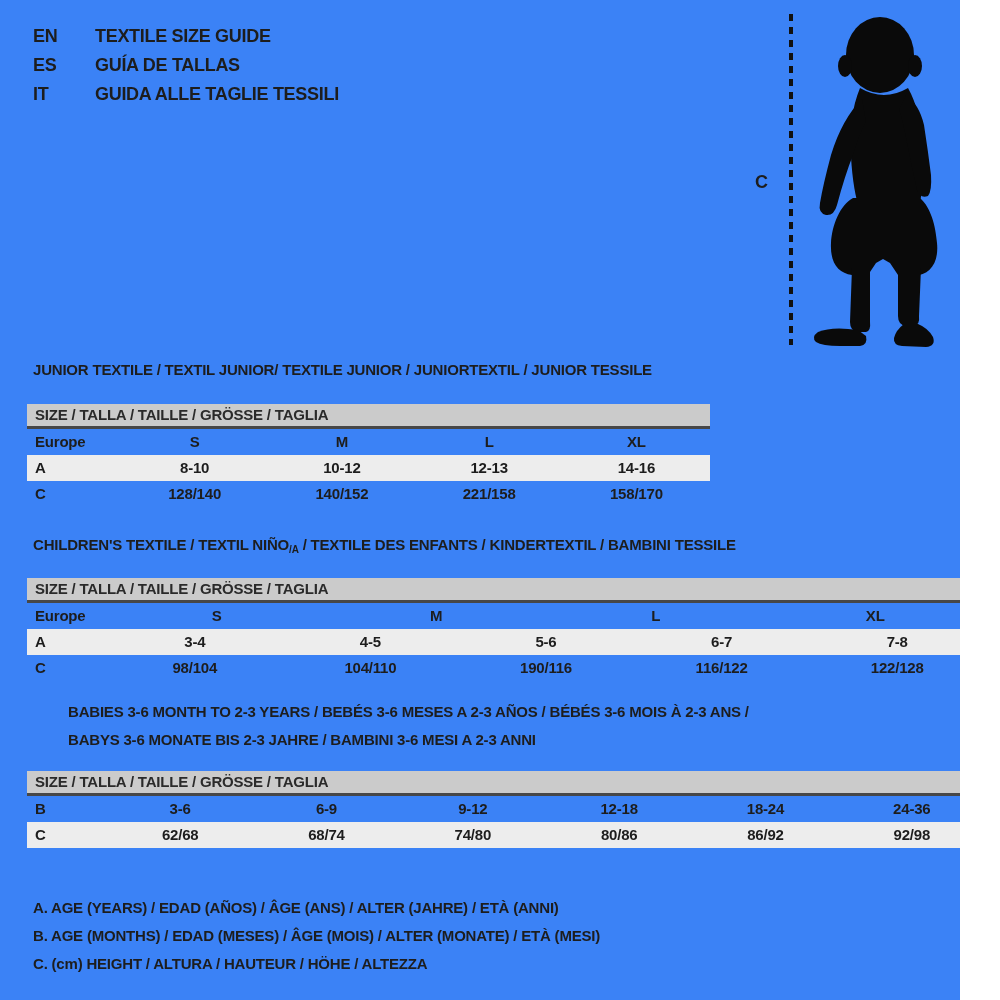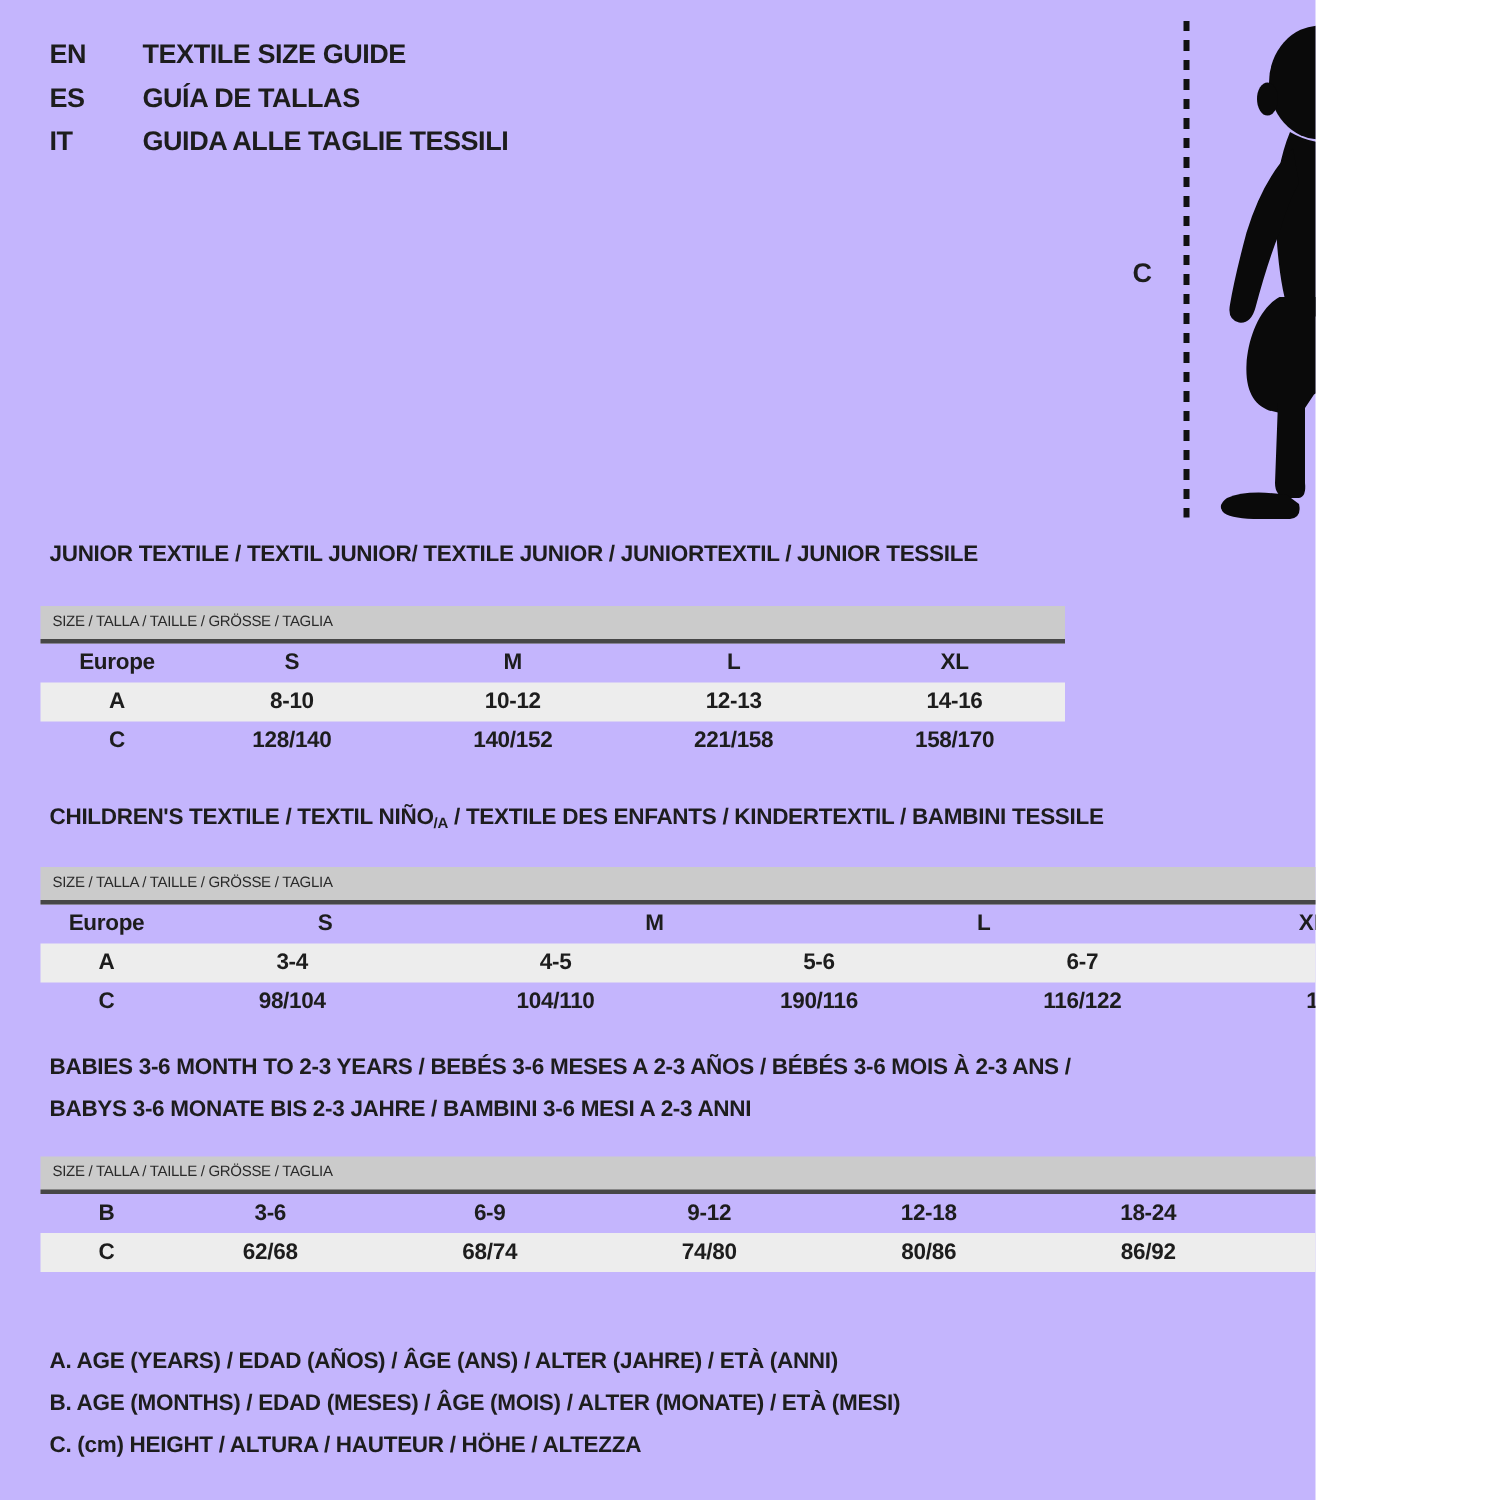--- a/index.html
+++ b/index.html
@@ -1,48 +1,48 @@
 <!DOCTYPE html>
 <html><head>
 <meta charset="utf-8">
 <style>
   html,body{margin:0;padding:0;}
   .sheet{
     position:relative;
-    width:877px;height:1000px;
-    background:#c4b5fd;
+    width:960px;height:1000px;
+    background:#3b82f6;
     font-family:"Liberation Sans", sans-serif;
     color:#1d1d1d;
     overflow:hidden;
   }
   
   .lang-list{position:absolute;left:33px;top:22px;}
   .lang-row{display:flex;height:29px;line-height:29px;}
   .lang-code{flex:0 0 62px;font-weight:700;font-size:18px;letter-spacing:-0.3px;}
   .lang-label{font-weight:700;font-size:18px;letter-spacing:-0.3px;white-space:nowrap;}
   
   .dotted-line{
     position:absolute;left:789px;top:14px;width:4px;height:331px;
     background:repeating-linear-gradient(to bottom,#111 0 7px,transparent 7px 13px);
   }
   .figure-height-label{position:absolute;left:755px;top:172px;font-weight:700;font-size:18px;}
   .silhouette{position:absolute;left:800px;top:5px;width:160px;height:345px;}
   
   .tbl-title{position:absolute;left:33px;font-weight:700;font-size:15px;letter-spacing:-0.2px;white-space:nowrap;}
   .tbl-title .sub{font-size:10px;vertical-align:-3px;}
-  .tbl-title-multi{line-height:28px;}
+  .tbl-title-multi{line-height:28px;margin-left:35px;}
   
   .tbl{position:absolute;left:27px;}
   .size-bar{
     height:22px;line-height:22px;background:#cbcbcb;border-bottom:3px solid #474747;
-    font-weight:400;font-size:10px;letter-spacing:-0.2px;padding-left:8px;color:#2a2a2a;
+    font-weight:700;font-size:15px;letter-spacing:-0.2px;padding-left:8px;color:#2a2a2a;
   }
   .trow{display:flex;height:26px;line-height:26px;font-size:15px;font-weight:700;letter-spacing:-0.2px;}
   .trow.shaded{background:#ededed;}
-  .tlabel{flex:0 0 var(--lw);padding-left:8px;box-sizing:border-box;text-align:center;}
+  .tlabel{flex:0 0 var(--lw);padding-left:8px;box-sizing:border-box;text-align:left;}
   .tcell{flex:1;text-align:center;}
   .t-junior{--lw:94px;width:683px;top:404px;}
   .t-children{--lw:80px;width:958px;top:578px;}
   .t-babies{--lw:80px;width:958px;top:771px;}
   
   .footnotes{position:absolute;left:33px;top:894px;font-weight:700;font-size:15px;letter-spacing:-0.2px;line-height:28px;}
 </style>
 </head>
 <body>
 

